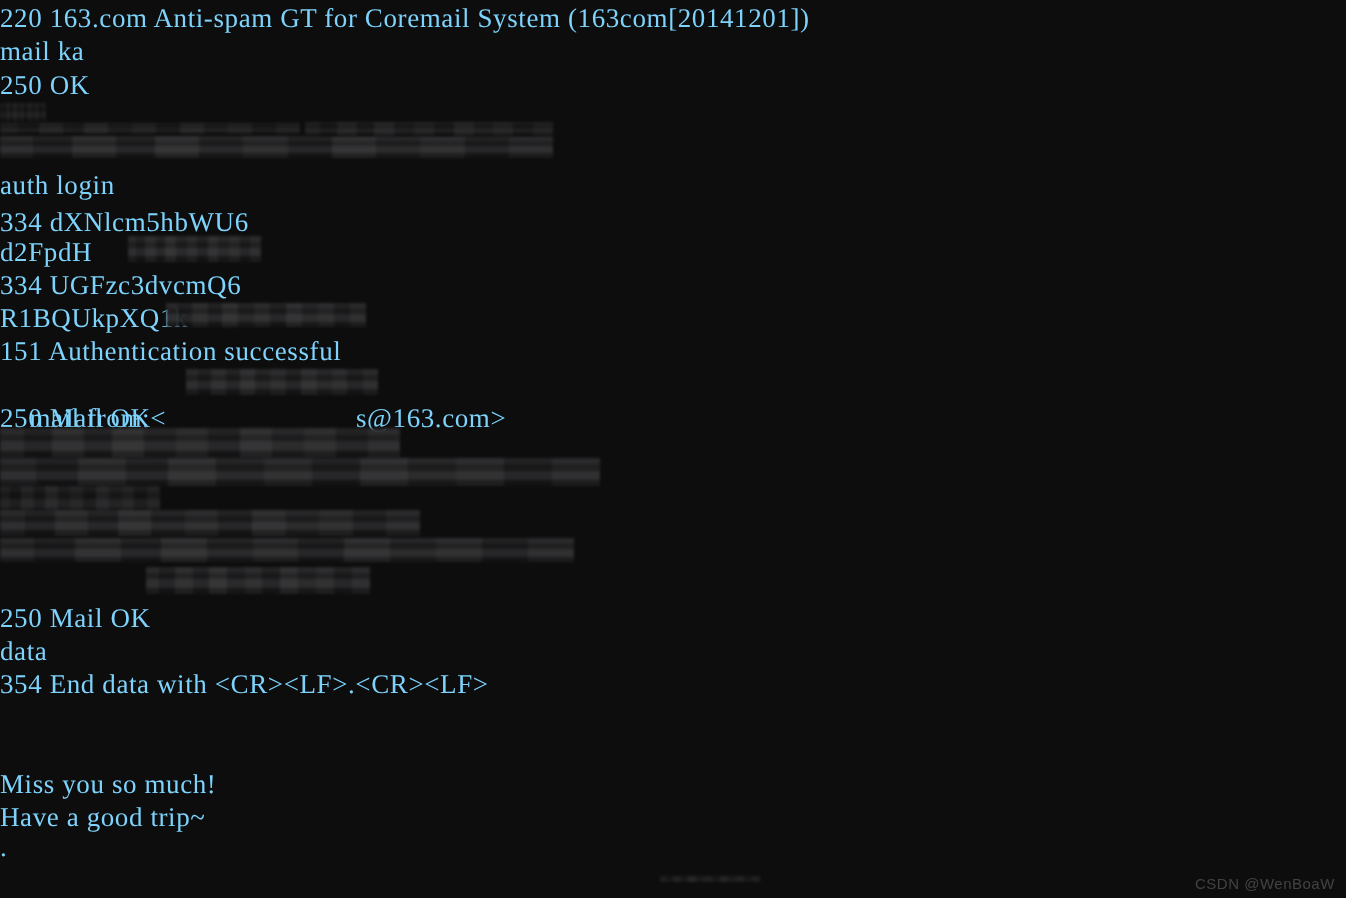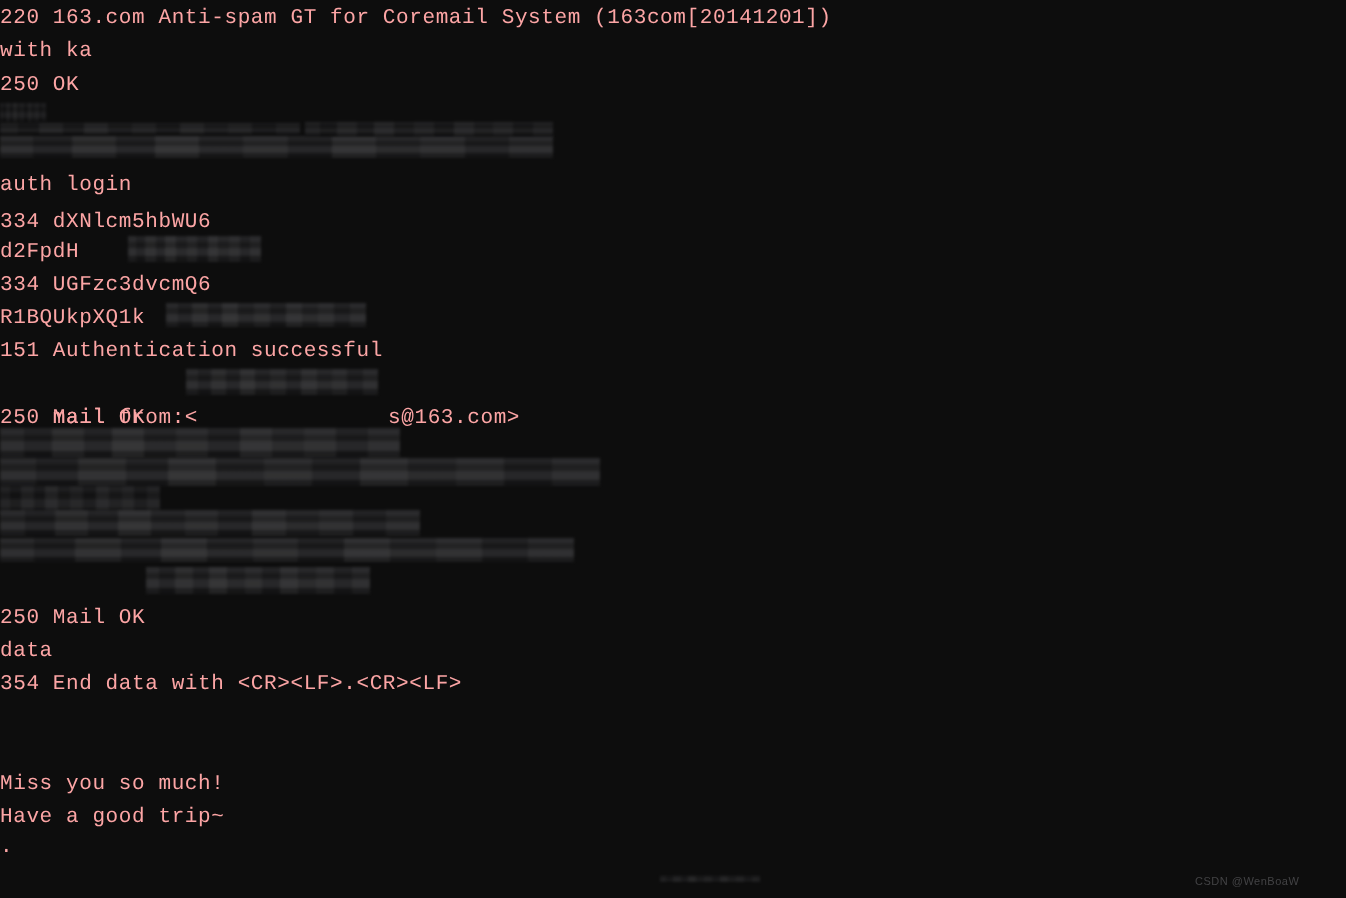--- a/index.html
+++ b/index.html
@@ -18,25 +18,25 @@
     position: relative;
     width: 1346px;
     height: 898px;
     background: #0d0d0d;
     overflow: hidden;
   }
   .line {
     position: absolute;
     left: 0;
     white-space: pre;
-    font-family: Liberation Mono, monospace;
-    font-size: 21px;
+    font-family: Liberation Serif, serif;
+    font-size: 27px;
     line-height: 33.4px;
     height: 33.4px;
-    color: #fca5a5;
+    color: #7dd3fc;
     letter-spacing: 0.6px;
     text-rendering: geometricPrecision;
   }
   .line .seg {
     white-space: pre;
   }
   
   .redact {
     position: absolute;
     pointer-events: none;
@@ -69,34 +69,34 @@
     opacity: 0.85;
   }
   .redact.darker {
     background-color: #121214;
     opacity: 0.8;
   }
   .watermark {
     position: absolute;
     white-space: pre;
     font-family: "Liberation Sans", sans-serif;
-    font-size: 11px;
+    font-size: 15px;
     color: rgba(190,190,195,0.30);
     letter-spacing: 0.5px;
     pointer-events: none;
   }
 </style>
 </head>
 <body>
 
 <div id="terminal">
 
   <div class="line" style="top:2px">220 163.com Anti-spam GT for Coremail System (163com[20141201])</div>
 
-  <div class="line" style="top:35px">with ka</div>
+  <div class="line" style="top:35px">mail ka</div>
 
   <div class="line" style="top:69px">250 OK</div>
 
   <div class="line" style="top:102px"></div>
   <div class="line" style="top:136px"></div>
 
   <div class="line" style="top:169px">auth login</div>
 
   <div class="line" style="top:206px">334 dXNlcm5hbWU6</div>
 

